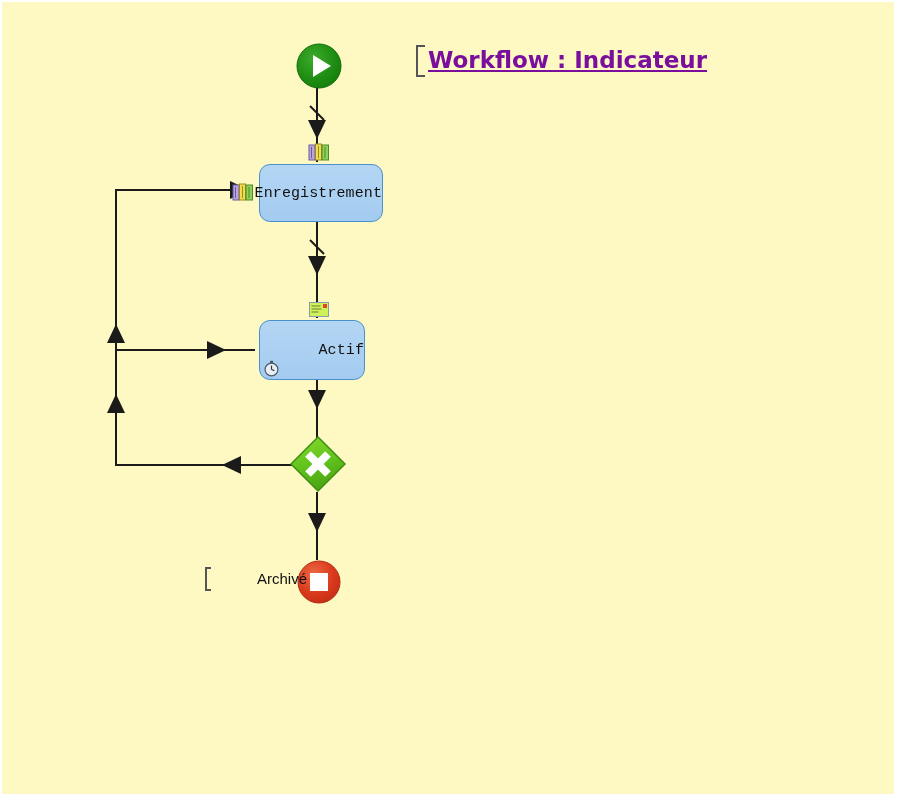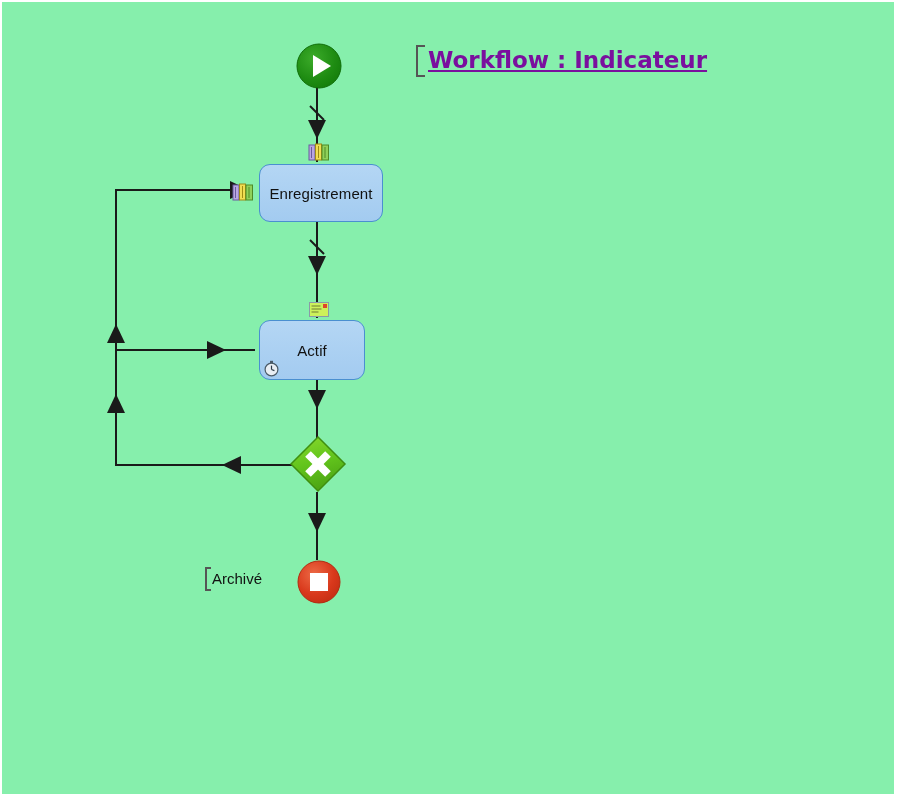--- a/index.html
+++ b/index.html
@@ -13,35 +13,35 @@
     height: 806px;
     overflow: hidden;
     font-family: "Liberation Sans", sans-serif;
   }
   #canvas {
     position: absolute;
     left: 2px;
     top: 2px;
     width: 892px;
     height: 792px;
-    background: #86efac;
+    background: #fef9c3;
   }
   
   .task {
     position: absolute;
     background: linear-gradient(to bottom, #b4d6f4 0%, #a3cbf0 100%);
     border: 1px solid #4a8fd0;
     border-radius: 11px;
     box-sizing: border-box;
     display: flex;
     align-items: center;
-    justify-content: center;
+    justify-content: flex-end;
     color: #111111;
     font-size: 15px;
-    font-family: Liberation Sans, sans-serif;
+    font-family: Liberation Mono, monospace;
     letter-spacing: .1px;
   }
   .task-label {
     pointer-events: none;
   }
   
   #title-block {
     position: absolute;
     left: 414px;
     top: 43px;
@@ -67,20 +67,21 @@
     margin-left: 3px;
     white-space: nowrap;
   }
   
   #archive-block {
     position: absolute;
     left: 203px;
     top: 565px;
     display: flex;
     align-items: flex-start;
+    gap: 45px;
   }
   #archive-bracket {
     width: 6px;
     height: 24px;
     border-left: 2px solid #555555;
     border-top: 2px solid #555555;
     border-bottom: 2px solid #555555;
     box-sizing: border-box;
   }
   #archive-text {

